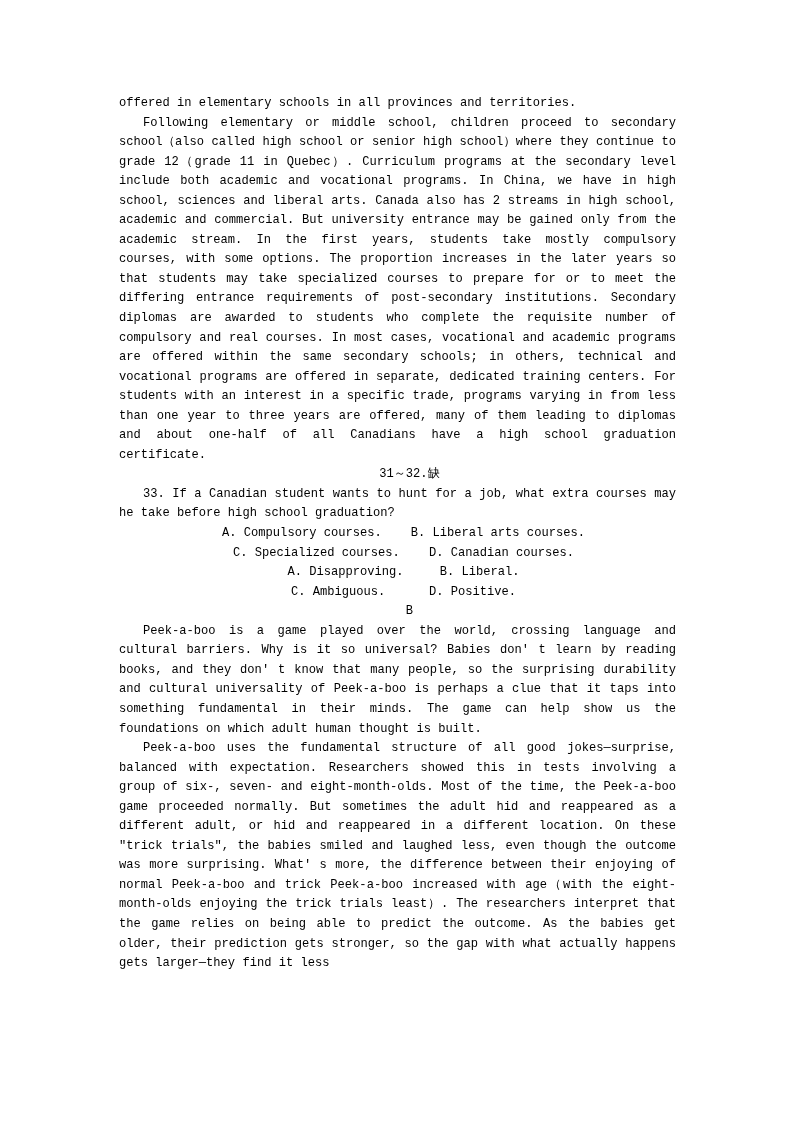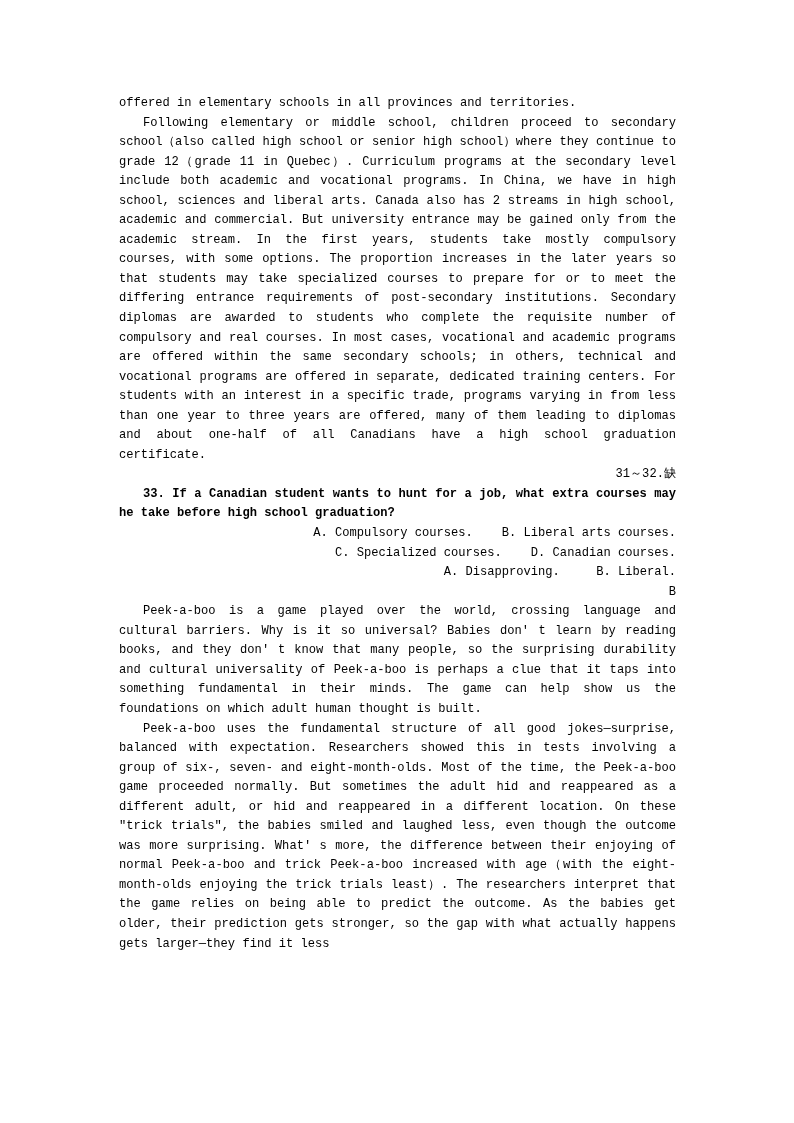--- a/index.html
+++ b/index.html
@@ -43,37 +43,36 @@
     white-space: normal;
   }
   
   .para.cont {
     text-indent: 0;
   }
   
   .line {
     margin: 0;
     padding: 0;
-    text-align: right;
+    text-align: center;
     white-space: pre;
   }
   .line.indent1 {
     padding-left: 12px;
   }
   .line.indent2 {
     padding-left: 24px;
   }
   
   .qstem {
     margin: 0;
     padding: 0;
     text-indent: 24px;
     text-align: justify;
     text-align-last: left;
-    font-weight: bold;
   }
 </style>
 </head>
 <body>
 
 <div class="page">
   <div class="text-block">
 
     <p class="para cont">offered in elementary schools in all provinces and territories.</p>
 
@@ -83,20 +82,21 @@
 
     <p class="qstem">33. If a Canadian student wants to hunt for a job, what extra courses may he take before high school graduation?</p>
 
     <p class="line indent1">A. Compulsory courses.    B. Liberal arts courses.</p>
 
     <p class="line indent1">C. Specialized courses.    D. Canadian courses.</p>
 
 
     <p class="line indent1">A. Disapproving.     B. Liberal.</p>
 
+    <p class="line indent1">C. Ambiguous.      D. Positive.</p>
 
     <p class="line indent2">B</p>
 
     <p class="para">Peek-a-boo is a game played over the world, crossing language and cultural barriers. Why is it so universal? Babies don' t learn by reading books, and they don' t know that many people, so the surprising durability and cultural universality of Peek-a-boo is perhaps a clue that it taps into something fundamental in their minds. The game can help show us the foundations on which adult human thought is built.</p>
 
     <p class="para">Peek-a-boo uses the fundamental structure of all good jokes—surprise, balanced with expectation. Researchers showed this in tests involving a group of six-, seven- and eight-month-olds. Most of the time, the Peek-a-boo game proceeded normally. But sometimes the adult hid and reappeared as a different adult, or hid and reappeared in a different location. On these "trick trials", the babies smiled and laughed less, even though the outcome was more surprising. What' s more, the difference between their enjoying of normal Peek-a-boo and trick Peek-a-boo increased with age（with the eight-month-olds enjoying the trick trials least）. The researchers interpret that the game relies on being able to predict the outcome. As the babies get older, their prediction gets stronger, so the gap with what actually happens gets larger—they find it less</p>
 
   </div>
 </div>
 

